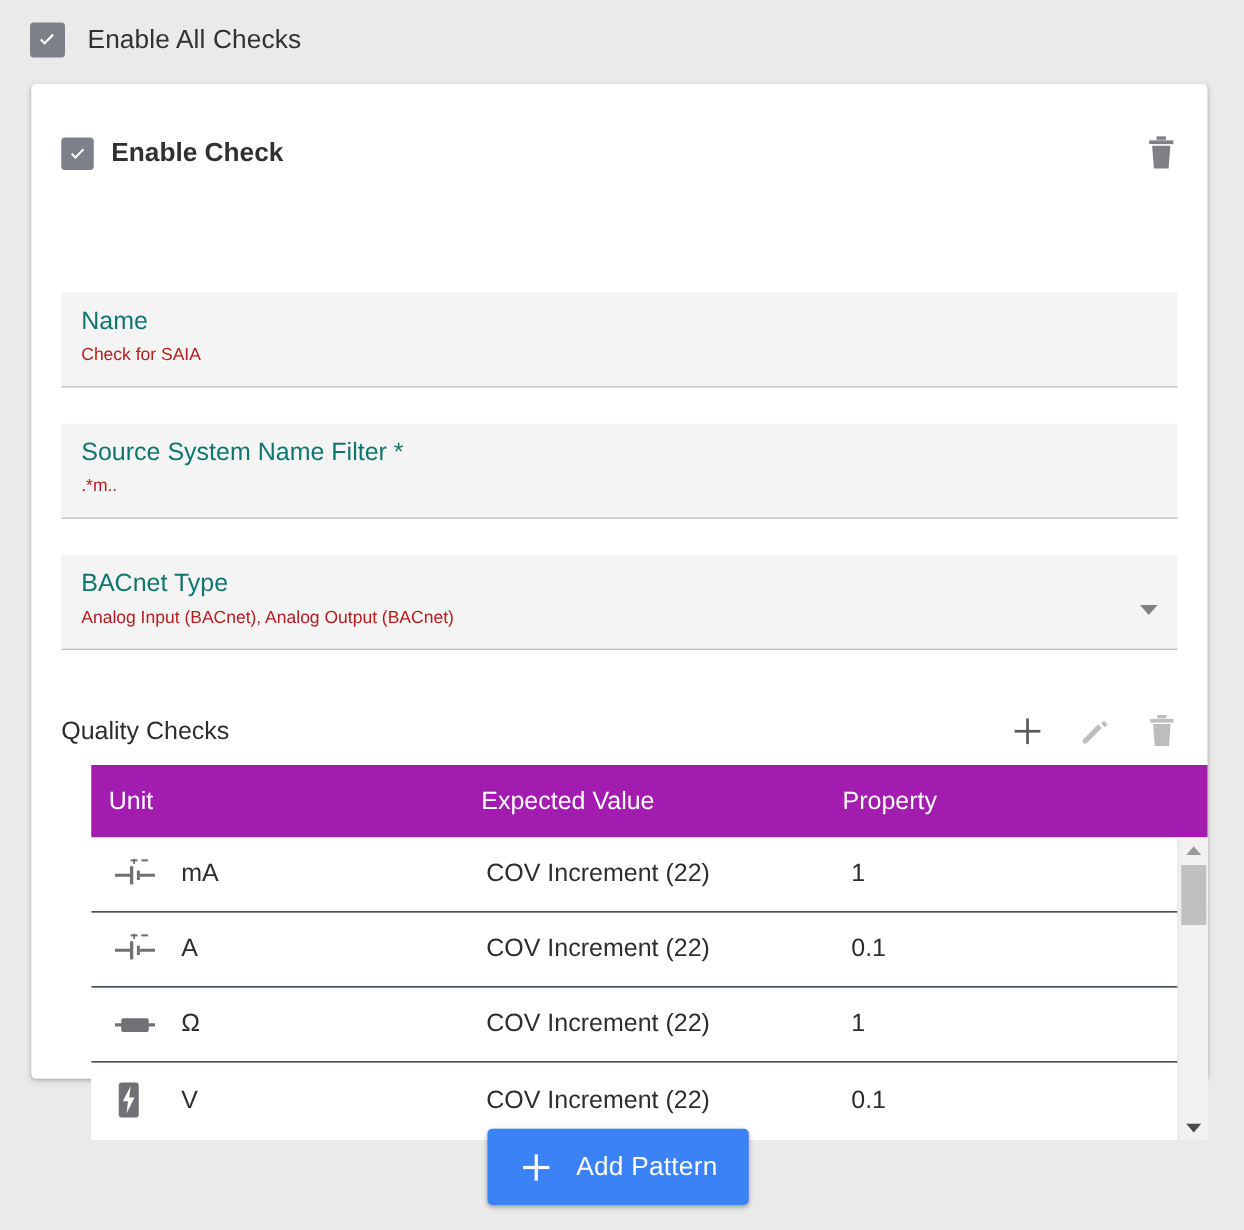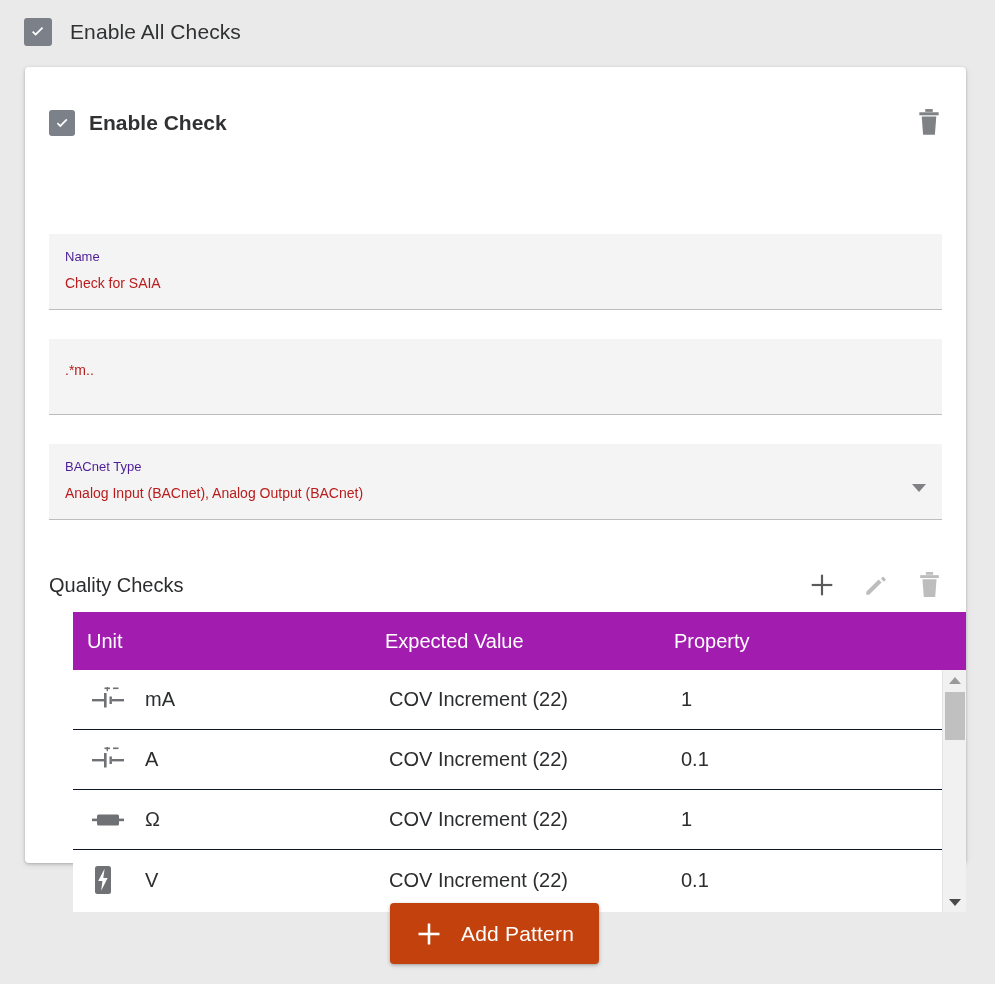--- a/index.html
+++ b/index.html
@@ -44,21 +44,21 @@
     font-size: 21px; color: #2f3133; margin-left: 14px; font-weight: bold;
   }
   .head-trash { margin-left: auto; cursor: pointer; display: flex; }
 
   
   .field {
     position: absolute; left: 24px; width: 893px;
     background: #f4f4f4; border-bottom: 1px solid #bdbdbd;
     padding: 14px 16px 10px 16px;
   }
-  .field-label { font-size: 13px; color: #4c1d95; line-height: 18px; }
+  .field-label { font-size: 20px; color: #0f766e; line-height: 18px; }
   .field-value { font-size: 14px; color: #b91c1c; line-height: 30px; margin-top: 2px;
                  white-space: nowrap; overflow: hidden; }
   #name-field   { top: 167px; height: 76px; }
   #filter-field { top: 272px; height: 76px; }
   #bacnet-field { top: 377px; height: 76px; }
   .select-arrow {
     position: absolute; right: 16px; top: 40px;
     width: 0; height: 0; border-left: 7px solid transparent;
     border-right: 7px solid transparent; border-top: 8px solid #7f8184;
     cursor: pointer;
@@ -118,21 +118,21 @@
     border-right: 6px solid transparent; border-top: 7px solid #4a4a4a;
   }
   .sb-thumb {
     position: absolute; left: 2px; top: 22px; width: 20px; height: 48px;
     background: #c0c0c0; cursor: pointer;
   }
 
   
   .add-pattern {
     position: absolute; left: 390px; top: 903px; width: 209px; height: 61px;
-    background: #c2410c; border-radius: 4px; color: #fff;
+    background: #3b82f6; border-radius: 4px; color: #fff;
     display: flex; align-items: center; justify-content: center; gap: 18px;
     box-shadow: 0 1px 3px rgba(0,0,0,.22), 0 2px 5px rgba(0,0,0,.12);
     cursor: pointer;
   }
   .add-pattern .label { font-size: 21px; letter-spacing: .2px; }
 </style>
 </head>
 <body>
 
 <div class="page">
@@ -163,20 +163,21 @@
         </svg>
       </span>
     </div>
 
     <div class="field" id="name-field">
       <div class="field-label">Name</div>
       <div class="field-value">Check for SAIA</div>
     </div>
 
     <div class="field" id="filter-field">
+      <div class="field-label">Source System Name Filter *</div>
       <div class="field-value">.*m..</div>
     </div>
 
     <div class="field" id="bacnet-field">
       <div class="field-label">BACnet Type</div>
       <div class="field-value">Analog Input (BACnet), Analog Output (BACnet)</div>
       <span class="select-arrow"></span>
     </div>
 
     <div class="qc-head">

